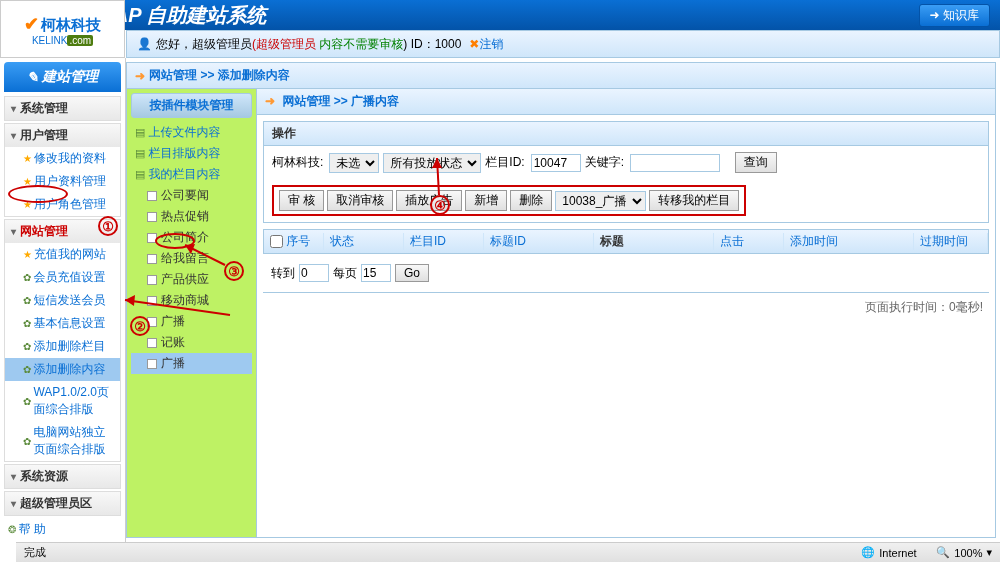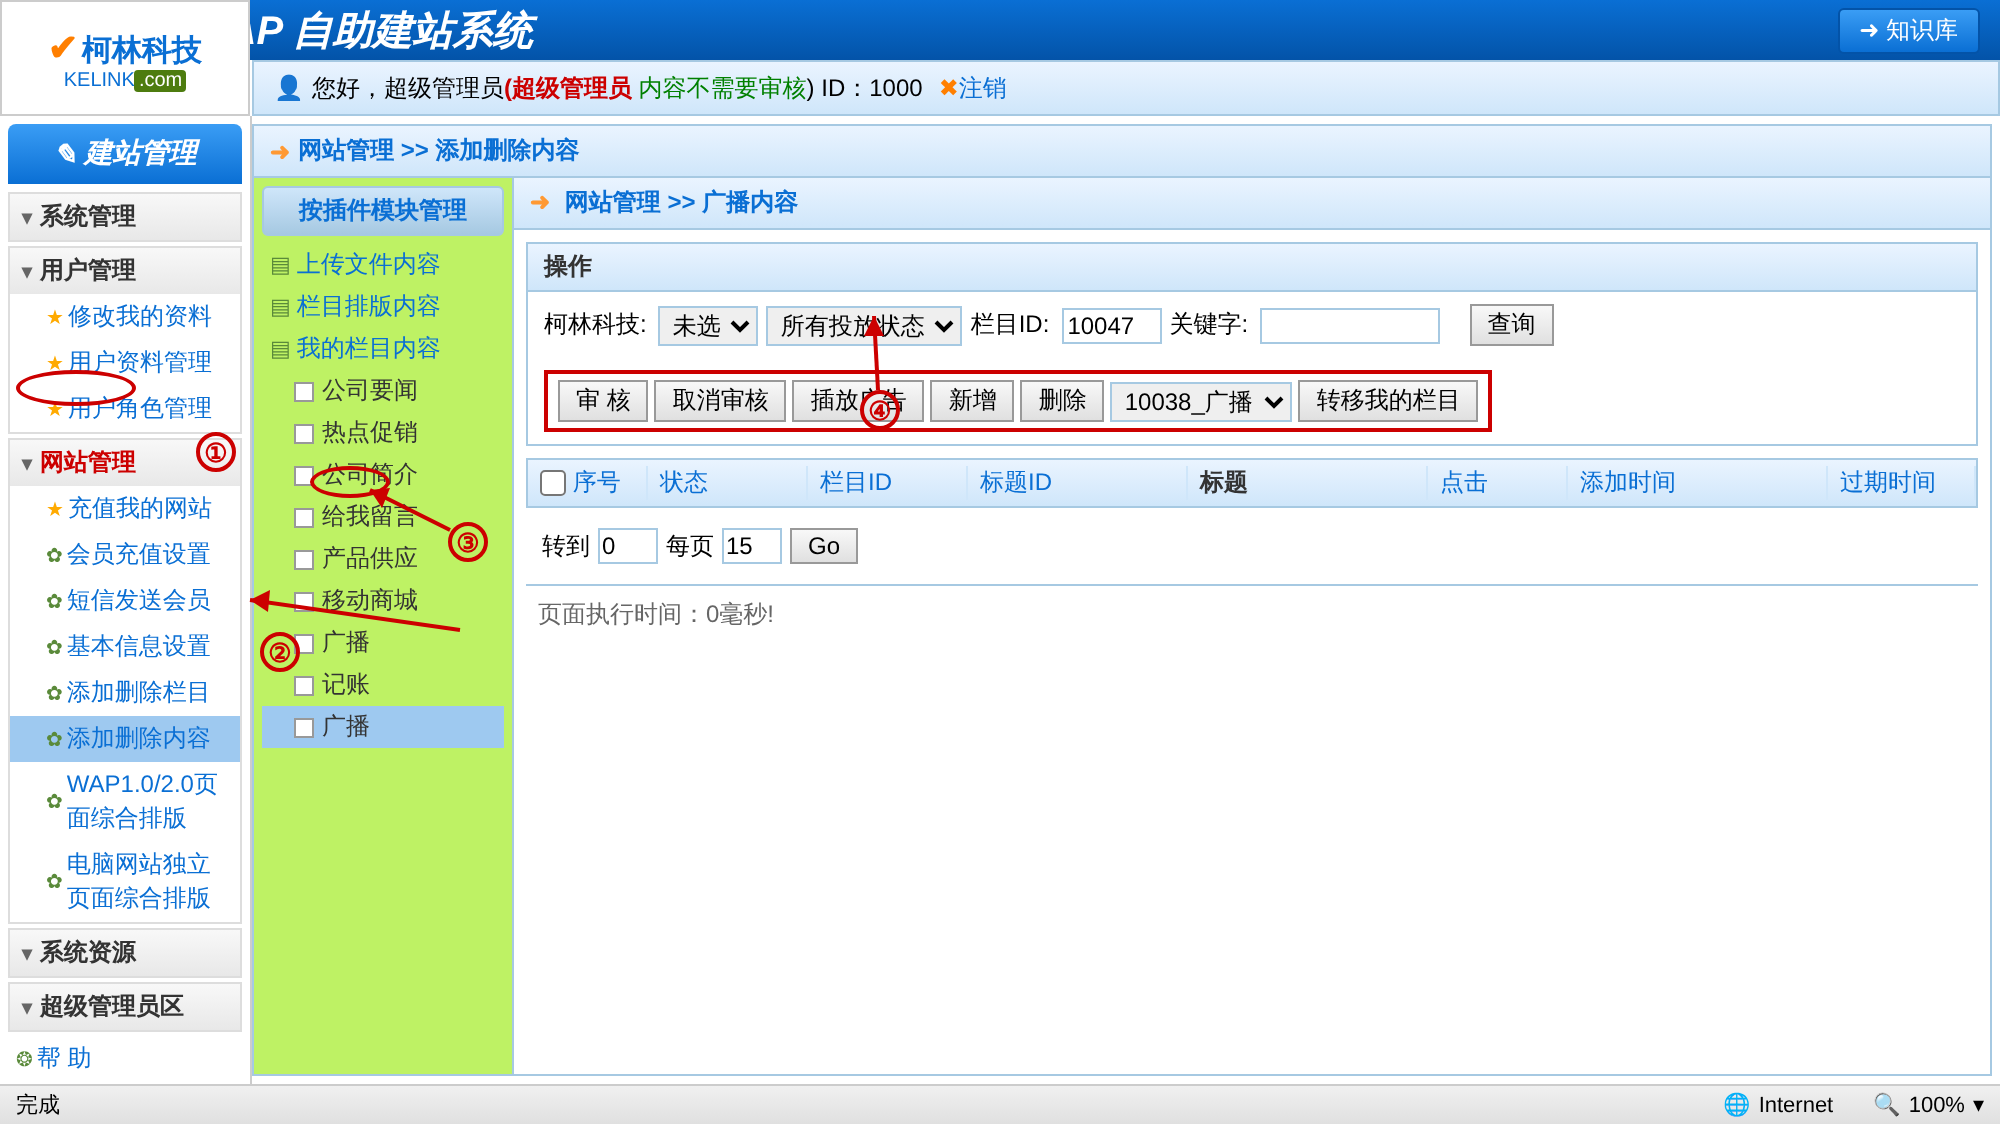--- a/index.html
+++ b/index.html
@@ -12,21 +12,21 @@
 .logo-check { color: #ff7f00; font-size: 18px; margin-right: 2px; }
 .logo-bottom { font-size: 10px; color: #0a6fd4; }
 .logo-bottom .com { background: #4d7c0f; color: #fff; padding: 0 2px; border-radius: 2px; }
 .header-title { margin-left: 86px; font-size: 20px; font-weight: bold; font-style: italic; }
 .header-right { margin-left: auto; }
 .kb-btn { background: linear-gradient(to bottom, #3a9df5, #0a6fd4); border: 1px solid #0353a8; border-radius: 3px; padding: 2px 10px; color: #fff; font-size: 12px; cursor: pointer; }
 
 
 .user-bar { height: 28px; background: linear-gradient(to bottom, #eaf4ff, #cfe6fa); border: 1px solid #a6c9e2; margin-left: 126px; display: flex; align-items: center; padding: 0 10px; font-size: 12px; }
 .user-icon { color: #8b6b3a; margin-right: 4px; }
-.user-bar .red { color: #cc0000; font-weight: bold; text-align: center; }
+.user-bar .red { color: #cc0000; font-weight: normal; text-align: center; }
 .user-bar .green { color: #008000; }
 .logout-icon { color: #ff7f00; margin-left: 8px; }
 .logout-link { color: #0a6fd4; cursor: pointer; }
 
 
 .main { display: flex; height: calc(100% - 58px - 20px); }
 
 
 .sidebar { width: 126px; background: #fff; border-right: 1px solid #ccc; }
 .sidebar-header { height: 30px; background: linear-gradient(to bottom, #3a9df5, #0a6fd4); color: #fff; font-weight: bold; font-style: italic; display: flex; align-items: center; justify-content: center; font-size: 14px; border-radius: 4px 4px 0 0; margin: 4px; }
@@ -71,29 +71,29 @@
 .red-box { border: 2px solid #cc0000; padding: 3px 5px; display: inline-flex; align-items: center; gap: 3px; }
 
 .table-hdr { background: linear-gradient(to bottom, #eaf4ff, #cfe6fa); border: 1px solid #a6c9e2; margin: 0 6px; display: flex; padding: 3px 0; }
 .table-hdr .th { padding: 0 6px; color: #0a6fd4; font-weight: normal; border-right: 1px solid #cfe6fa; }
 .table-hdr .th:first-child { width: 60px; }
 .table-hdr .th input[type=checkbox] { vertical-align: middle; }
 
 .pager-row { margin: 6px; padding: 4px 8px; display: flex; align-items: center; gap: 4px; }
 .pager-row input { width: 30px; font-size: 12px; padding: 1px; border: 1px solid #a6c9e2; }
 
-.exec-time { text-align: left; padding: 6px; color: #666; border-top: 1px solid #a6c9e2; margin: 6px 6px 0; }
+.exec-time { text-align: right; padding: 6px; color: #666; border-top: 1px solid #a6c9e2; margin: 6px 6px 0; }
 
 
 .ann { position: absolute; border: 2px solid #cc0000; border-radius: 50%; color: #cc0000; font-weight: bold; width: 20px; height: 20px; display: flex; align-items: center; justify-content: center; font-size: 13px; z-index: 50; pointer-events: none; }
 .ann-oval { position: absolute; border: 2px solid #cc0000; border-radius: 50%; z-index: 49; pointer-events: none; }
 .ann-arrow { position: absolute; z-index: 48; pointer-events: none; }
 
 
-.status-bar { position: absolute; bottom: 0; left: 0; right: 0; height: 20px; background: linear-gradient(to bottom, #f0f0f0, #e0e0e0); border-top: 1px solid #ccc; display: flex; align-items: center; padding: 4px 8px; font-size: 11px; }
+.status-bar { position: absolute; bottom: 0; left: 16px; right: 0; height: 20px; background: linear-gradient(to bottom, #f0f0f0, #e0e0e0); border-top: 1px solid #ccc; display: flex; align-items: center; padding: 4px 8px; font-size: 11px; }
 .status-bar .sep { margin-left: auto; }
 .status-bar .globe { color: #3a7abd; margin-right: 4px; }
 .status-bar .zoom { margin-left: 20px; display: flex; align-items: center; gap: 4px; }
 </style>
 </head>
 <body>
 
 <div class="header-bar">
   <div class="logo-box">
     <div class="logo-top"><span class="logo-check">✔</span><span>柯林科技</span></div>

